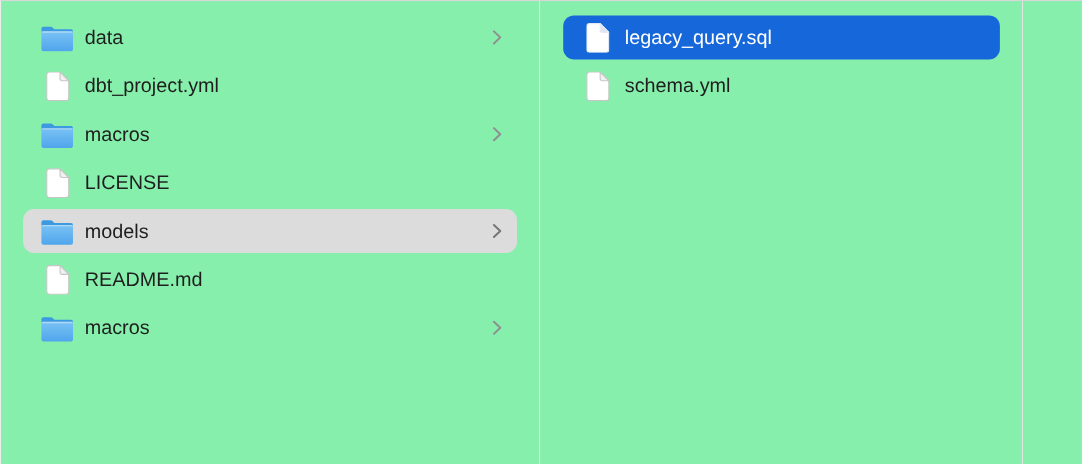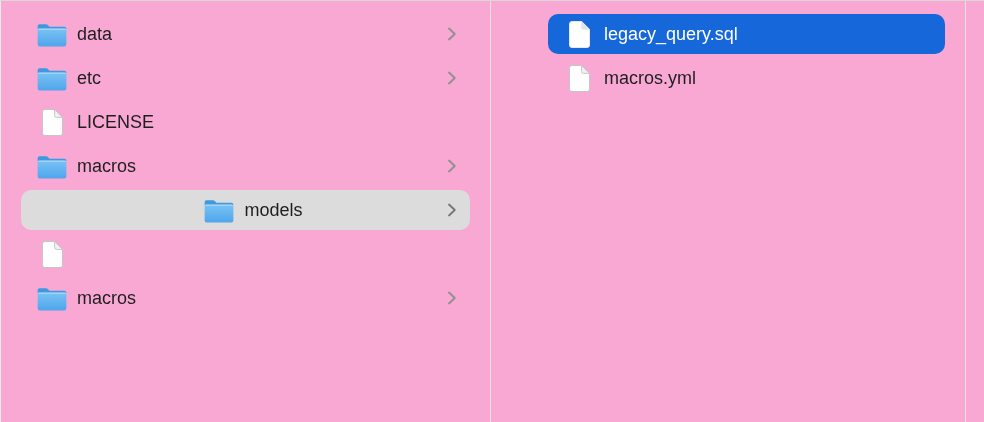--- a/index.html
+++ b/index.html
@@ -5,52 +5,52 @@
   html, body {
     margin: 0;
     padding: 0;
     background: #ffffff;
     font-family: "Liberation Sans", "DejaVu Sans", sans-serif;
   }
   .finder {
     position: relative;
     width: 984px;
     height: 422px;
-    background: #f9a8d4;
+    background: #86efac;
     border-top: 1px solid var(--top-border, #d8d8d8);
     border-left: 1px solid #ececec;
     box-sizing: border-box;
     overflow: hidden;
   }
   .col {
     position: absolute;
     top: 0;
     bottom: 0;
     box-sizing: border-box;
   }
   .col-0 { left: 0;     width: 490px; border-right: 1px solid var(--divider, #e3e3e3); }
-  .col-1 { left: 491px; width: 438px; border-right: 1px solid var(--divider, #e3e3e3); margin-left: 36px; }
+  .col-1 { left: 491px; width: 438px; border-right: 1px solid var(--divider, #e3e3e3); }
   .col-2 { left: 978px; right: 0; }
   .list { padding-top: 11px; }
   .row {
     height: 44px;
     position: relative;
   }
   .pill {
     position: absolute;
     left: 20px;
     right: 20px;
     top: 2px;
     height: 40px;
     border-radius: 10px;
     display: flex;
     align-items: center;
   }
   .sel-active  .pill { background: var(--selection-blue, #1667d9); }
-  .sel-inactive .pill { background: var(--selection-gray, #dcdcdc); justify-content: center; }
+  .sel-inactive .pill { background: var(--selection-gray, #dcdcdc); }
   .icon {
     width: 30px;
     margin-left: 16px;
     display: flex;
     justify-content: center;
     align-items: center;
     flex: 0 0 auto;
   }
   .label {
     margin-left: 10px;
@@ -108,67 +108,62 @@
       <span class="label">data</span>
       <span class="chevron">
         <svg width="10" height="16" viewBox="0 0 10 16">
           <path d="M2 2.5 L7.8 8 L2 13.5" fill="none" stroke-width="1.8" stroke-linecap="round" stroke-linejoin="round"></path>
         </svg>
       </span>
     </div>
   </div>
         <div class="row sel-none">
     <div class="pill">
-      <span class="icon">
-        <svg width="30" height="25" viewBox="0 0 32 27">
-          <path class="folder-back" d="M0.5 8.5 V4.5 Q0.5 2.5 2.5 2.5 H9.5 Q10.7 2.5 11.5 3.3 L13.2 5 H29.5 Q31.5 5 31.5 7 V8.5 Z"></path>
-          <rect class="folder-front" x="0.5" y="7" width="31" height="19.5" rx="2.2"></rect>
-          <rect class="folder-shine" x="0.5" y="7" width="31" height="1.4" rx="0.7"></rect>
-        </svg>
-      </span>
-
-      <span class="label">etc</span>
+
+      <span class="icon">
+        <svg width="21" height="27" viewBox="0 0 21 27">
+          <path class="page" d="M3 0.5 H12.6 L20.5 8.4 V24 Q20.5 26.5 18 26.5 H3 Q0.5 26.5 0.5 24 V3 Q0.5 0.5 3 0.5 Z"></path>
+          <path class="fold" d="M12.6 0.5 L20.5 8.4 H14.6 Q12.6 8.4 12.6 6.4 Z"></path>
+        </svg>
+      </span>
+      <span class="label">dbt_project.yml</span>
+
+    </div>
+  </div>
+        <div class="row sel-none">
+    <div class="pill">
+      <span class="icon">
+        <svg width="30" height="25" viewBox="0 0 32 27">
+          <path class="folder-back" d="M0.5 8.5 V4.5 Q0.5 2.5 2.5 2.5 H9.5 Q10.7 2.5 11.5 3.3 L13.2 5 H29.5 Q31.5 5 31.5 7 V8.5 Z"></path>
+          <rect class="folder-front" x="0.5" y="7" width="31" height="19.5" rx="2.2"></rect>
+          <rect class="folder-shine" x="0.5" y="7" width="31" height="1.4" rx="0.7"></rect>
+        </svg>
+      </span>
+
+      <span class="label">macros</span>
       <span class="chevron">
         <svg width="10" height="16" viewBox="0 0 10 16">
           <path d="M2 2.5 L7.8 8 L2 13.5" fill="none" stroke-width="1.8" stroke-linecap="round" stroke-linejoin="round"></path>
         </svg>
       </span>
     </div>
   </div>
         <div class="row sel-none">
     <div class="pill">
 
       <span class="icon">
         <svg width="21" height="27" viewBox="0 0 21 27">
           <path class="page" d="M3 0.5 H12.6 L20.5 8.4 V24 Q20.5 26.5 18 26.5 H3 Q0.5 26.5 0.5 24 V3 Q0.5 0.5 3 0.5 Z"></path>
           <path class="fold" d="M12.6 0.5 L20.5 8.4 H14.6 Q12.6 8.4 12.6 6.4 Z"></path>
         </svg>
       </span>
       <span class="label">LICENSE</span>
 
     </div>
   </div>
-        <div class="row sel-none">
-    <div class="pill">
-      <span class="icon">
-        <svg width="30" height="25" viewBox="0 0 32 27">
-          <path class="folder-back" d="M0.5 8.5 V4.5 Q0.5 2.5 2.5 2.5 H9.5 Q10.7 2.5 11.5 3.3 L13.2 5 H29.5 Q31.5 5 31.5 7 V8.5 Z"></path>
-          <rect class="folder-front" x="0.5" y="7" width="31" height="19.5" rx="2.2"></rect>
-          <rect class="folder-shine" x="0.5" y="7" width="31" height="1.4" rx="0.7"></rect>
-        </svg>
-      </span>
-
-      <span class="label">macros</span>
-      <span class="chevron">
-        <svg width="10" height="16" viewBox="0 0 10 16">
-          <path d="M2 2.5 L7.8 8 L2 13.5" fill="none" stroke-width="1.8" stroke-linecap="round" stroke-linejoin="round"></path>
-        </svg>
-      </span>
-    </div>
-  </div>
         <div class="row sel-inactive">
     <div class="pill">
       <span class="icon">
         <svg width="30" height="25" viewBox="0 0 32 27">
           <path class="folder-back" d="M0.5 8.5 V4.5 Q0.5 2.5 2.5 2.5 H9.5 Q10.7 2.5 11.5 3.3 L13.2 5 H29.5 Q31.5 5 31.5 7 V8.5 Z"></path>
           <rect class="folder-front" x="0.5" y="7" width="31" height="19.5" rx="2.2"></rect>
           <rect class="folder-shine" x="0.5" y="7" width="31" height="1.4" rx="0.7"></rect>
         </svg>
       </span>
 
@@ -182,20 +177,21 @@
   </div>
         <div class="row sel-none">
     <div class="pill">
 
       <span class="icon">
         <svg width="21" height="27" viewBox="0 0 21 27">
           <path class="page" d="M3 0.5 H12.6 L20.5 8.4 V24 Q20.5 26.5 18 26.5 H3 Q0.5 26.5 0.5 24 V3 Q0.5 0.5 3 0.5 Z"></path>
           <path class="fold" d="M12.6 0.5 L20.5 8.4 H14.6 Q12.6 8.4 12.6 6.4 Z"></path>
         </svg>
       </span>
+      <span class="label">README.md</span>
 
     </div>
   </div>
         <div class="row sel-none">
     <div class="pill">
       <span class="icon">
         <svg width="30" height="25" viewBox="0 0 32 27">
           <path class="folder-back" d="M0.5 8.5 V4.5 Q0.5 2.5 2.5 2.5 H9.5 Q10.7 2.5 11.5 3.3 L13.2 5 H29.5 Q31.5 5 31.5 7 V8.5 Z"></path>
           <rect class="folder-front" x="0.5" y="7" width="31" height="19.5" rx="2.2"></rect>
           <rect class="folder-shine" x="0.5" y="7" width="31" height="1.4" rx="0.7"></rect>
@@ -229,20 +225,20 @@
   </div>
         <div class="row sel-none">
     <div class="pill">
 
       <span class="icon">
         <svg width="21" height="27" viewBox="0 0 21 27">
           <path class="page" d="M3 0.5 H12.6 L20.5 8.4 V24 Q20.5 26.5 18 26.5 H3 Q0.5 26.5 0.5 24 V3 Q0.5 0.5 3 0.5 Z"></path>
           <path class="fold" d="M12.6 0.5 L20.5 8.4 H14.6 Q12.6 8.4 12.6 6.4 Z"></path>
         </svg>
       </span>
-      <span class="label">macros.yml</span>
+      <span class="label">schema.yml</span>
 
     </div>
   </div>
       </div>
   </div>
   <div class="col col-2"></div>
 </div>
 
 </body></html>

